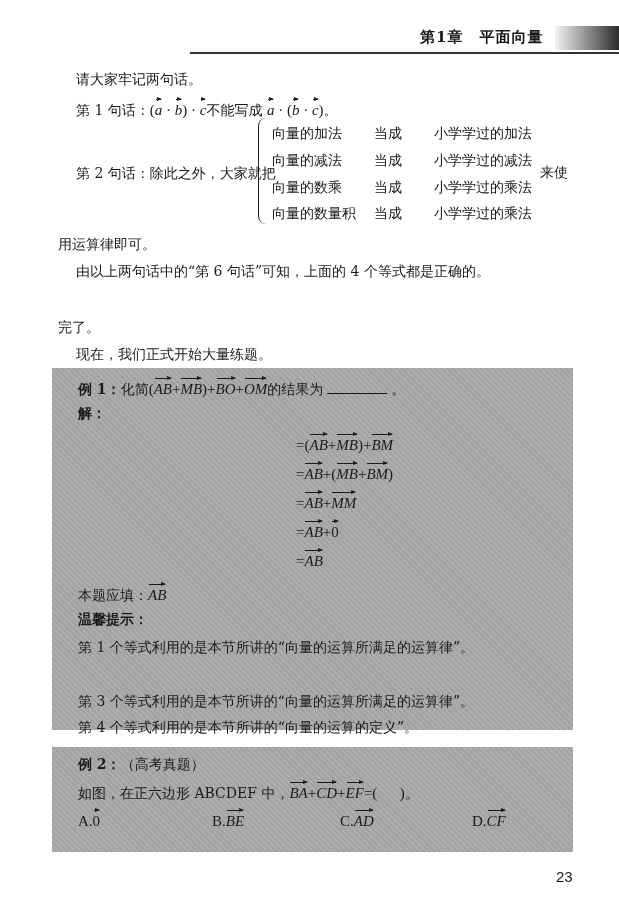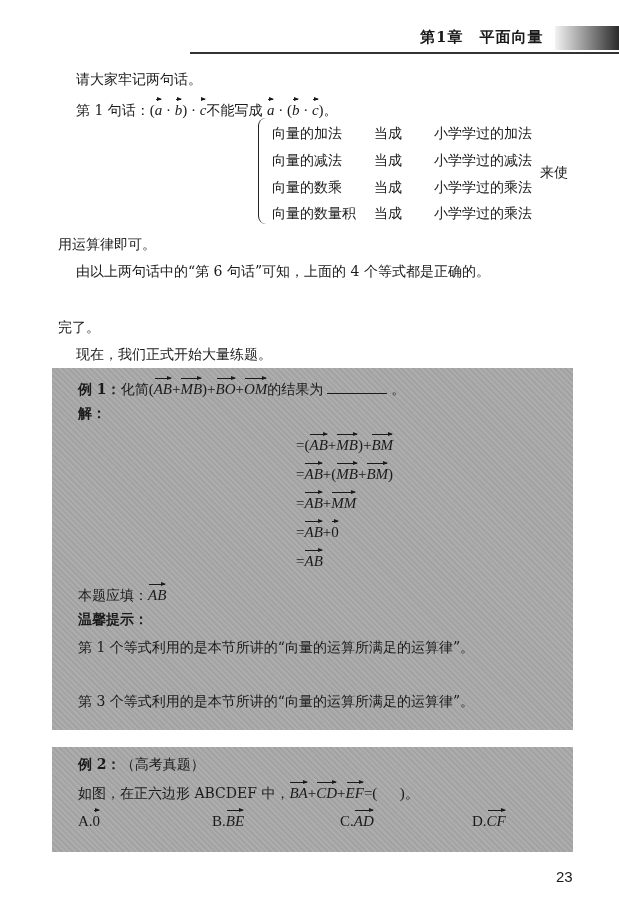--- a/index.html
+++ b/index.html
@@ -41,20 +41,21 @@
     <div class="header-gradient"></div>
     <div class="header-rule"></div>
   </div>
 
   <div class="p" style="left:76px; top:70px;">请大家牢记两句话。</div>
 
   <div class="p" style="left:76px; top:97px;">
     <span>第 1 句话：</span><span class="math">(<span class="vec">a</span> · <span class="vec">b</span>) · <span class="vec">c</span></span><span>不能写成</span> <span class="math"><span class="vec">a</span> · (<span class="vec">b</span> · <span class="vec">c</span>)</span><span>。</span>
   </div>
 
+  <div class="p" style="left:76px; top:164px;">第 2 句话：除此之外，大家就把</div>
   <div class="brace"></div>
 
   <div class="row" style="left:272px; top:125px;">
     <span style="display:inline-block;width:102px">向量的加法</span><span style="display:inline-block;width:60px">当成</span><span>小学学过的加法</span>
   </div>
   <div class="row" style="left:272px; top:152px;">
     <span style="display:inline-block;width:102px">向量的减法</span><span style="display:inline-block;width:60px">当成</span><span>小学学过的减法</span>
   </div>
   <div class="row" style="left:272px; top:179px;">
     <span style="display:inline-block;width:102px">向量的数乘</span><span style="display:inline-block;width:60px">当成</span><span>小学学过的乘法</span>
@@ -91,20 +92,21 @@
   <div class="p math" style="left:296px; top:548px;">
     =<span class="vec">AB</span>
   </div>
 
   <div class="p" style="left:78px; top:582px;">
     <span>本题应填：</span><span class="math"><span class="vec">AB</span></span>
   </div>
   <div class="p bold" style="left:78px; top:610px;">温馨提示：</div>
   <div class="p" style="left:78px; top:638px;">第 1 个等式利用的是本节所讲的“向量的运算所满足的运算律”。</div>
   <div class="p" style="left:78px; top:692px;">第 3 个等式利用的是本节所讲的“向量的运算所满足的运算律”。</div>
+  <div class="p" style="left:78px; top:718px;">第 4 个等式利用的是本节所讲的“向量的运算的定义”。</div>
 
   <div class="box box2"></div>
   <div class="p" style="left:78px; top:755px;">
     <span class="bold">例 2：</span><span>（高考真题）</span>
   </div>
   <div class="p" style="left:78px; top:780px;">
     <span>如图，在正六边形 ABCDEF 中，</span><span class="math"><span class="vec">BA</span>+<span class="vec">CD</span>+<span class="vec">EF</span>=(&nbsp;&nbsp;&nbsp;&nbsp;&nbsp;&nbsp;)。</span>
   </div>
   <div class="p math" style="left:78px; top:808px;">
     <span>A.</span><span class="vec" style="font-style:normal">0</span>

